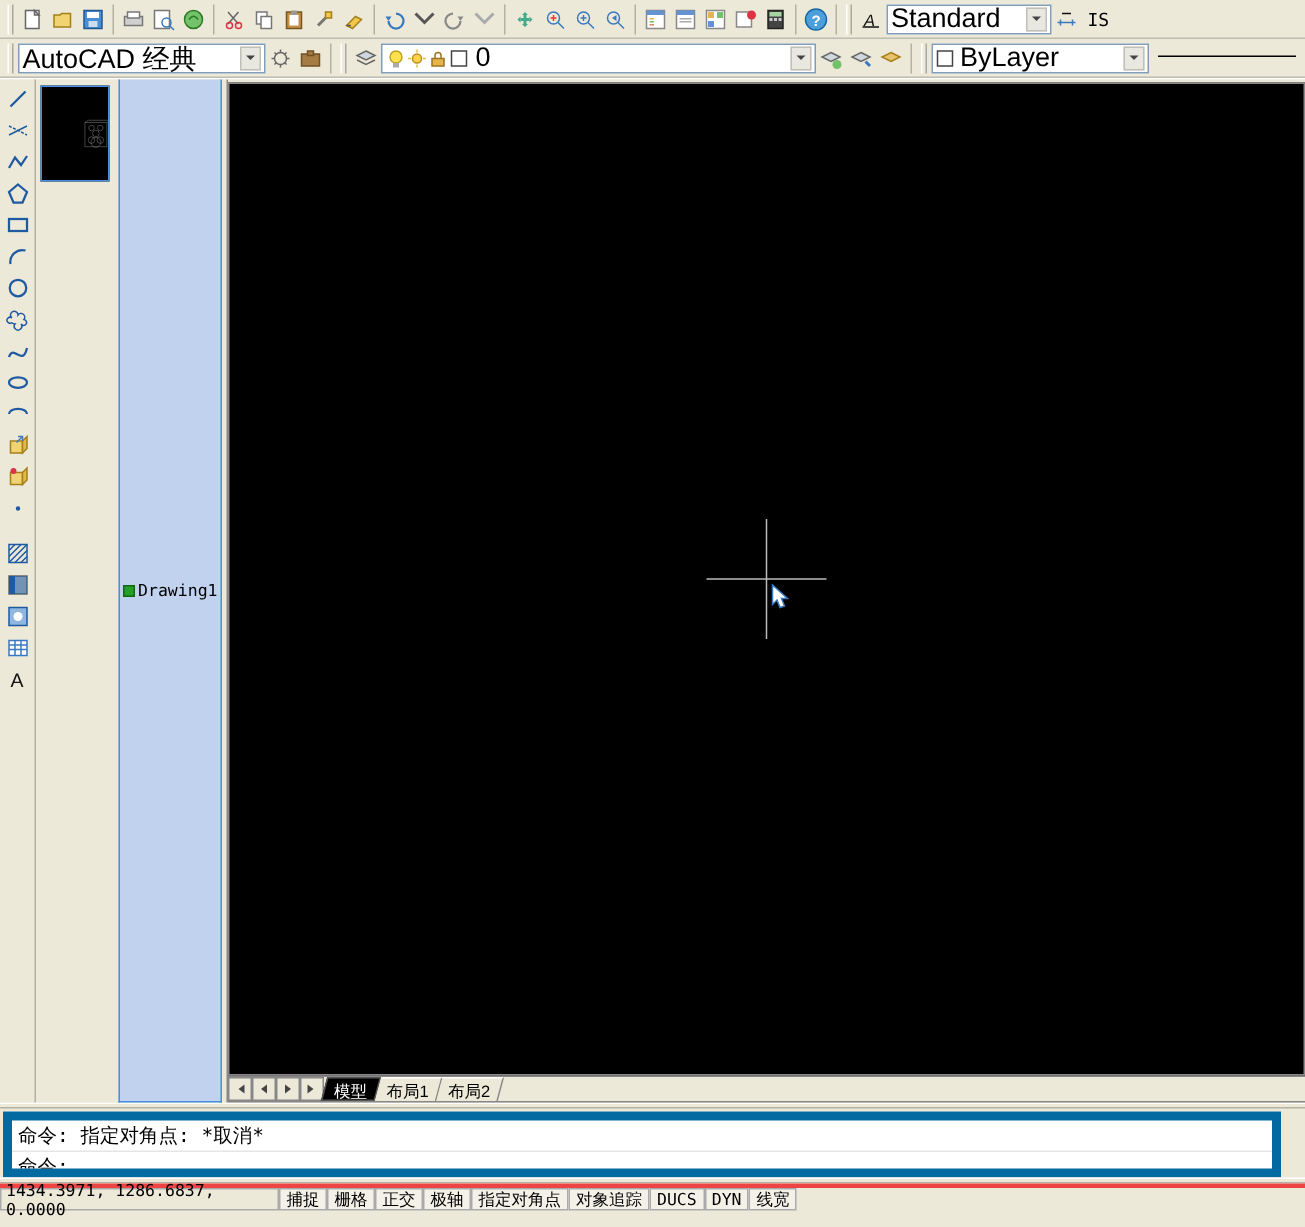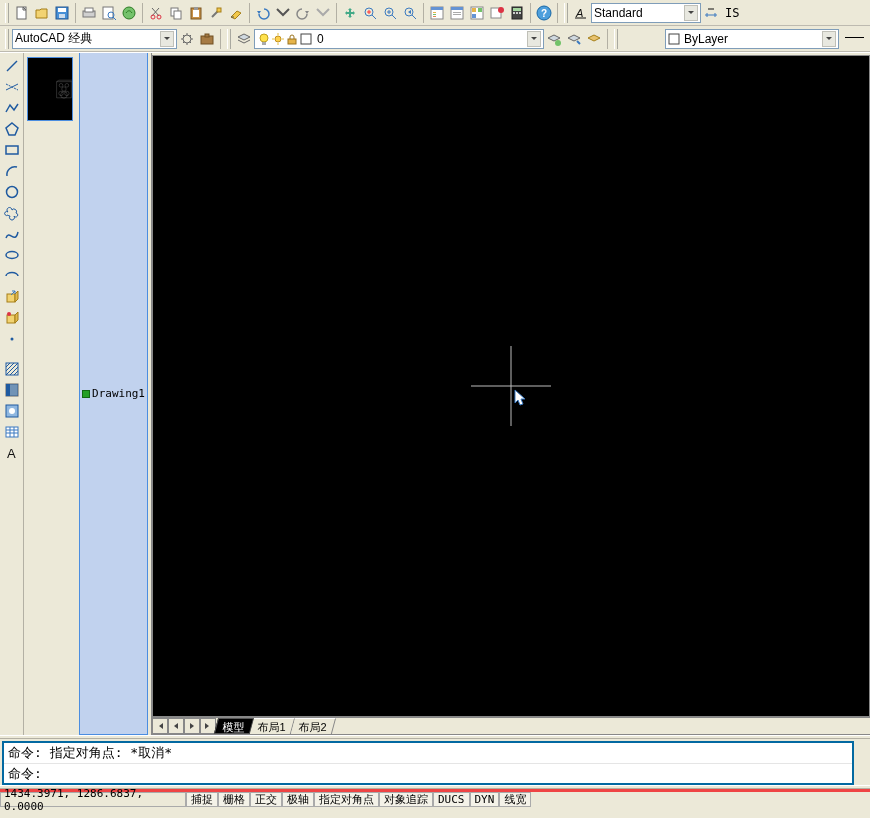--- a/index.html
+++ b/index.html
@@ -45,21 +45,21 @@
     border-radius: 2px;
   }
   .tb-btn svg { width: 16px; height: 16px; }
   .combo {
     height: 20px;
     background: #fff;
     border: 1px solid #7f9db9;
     display: flex;
     align-items: center;
     padding: 0 2px;
-    font-size: 12px;
+    font-size: 18px;
   }
   .combo .dd {
     width: 14px;
     height: 16px;
     background: #e8e8e0;
     border: 1px solid #c0c0b8;
     display: flex; align-items: center; justify-content: center;
     margin-left: 2px;
   }
   .dd svg { width: 8px; height: 8px; }
@@ -187,21 +187,21 @@
   }
   .tab.active {
     background: #000;
     color: #fff;
     border: 1px solid #555;
   }
   .tab > span { display:inline-block; transform: skewX(15deg); }
 
   
   .cmd-panel {
-    border: 2px solid #0369a1;
+    border: 6px solid #0369a1;
     background: #fff;
     height: 44px;
     margin: 2px 16px 0 2px;
     font-family: "SimSun", monospace;
     font-size: 13px;
     overflow: hidden;
   }
   .cmd-line {
     padding: 1px 4px;
     border-bottom: 1px solid #e5e5e5;
@@ -510,21 +510,21 @@
         <path d="M11 10l3 3" stroke="#3a79c0" stroke-width="2"></path>
       </svg>
     </div>
   <div class="tb-btn">
       <svg viewBox="0 0 16 16">
         <path d="M8 4l6 3-6 3-6-3z" fill="#e8c26e" stroke="#a57f19"></path>
       </svg>
     </div>
   <div class="sep"></div>
   <div class="grip"></div>
-  <div class="combo" style="width:174px;margin-left:44px;">
+  <div class="combo" style="width:145px;">
     <svg width="12" height="12" viewBox="0 0 12 12">
         <rect x="1" y="1" width="10" height="10" fill="#fff" stroke="#444"></rect>
       </svg>
     <span style="flex:1;padding-left:4px;">ByLayer</span>
     <div class="dd">
         <svg viewBox="0 0 8 8">
           <path d="M1 2l3 3 3-3z" fill="#444"></path>
         </svg>
       </div>
   </div>

